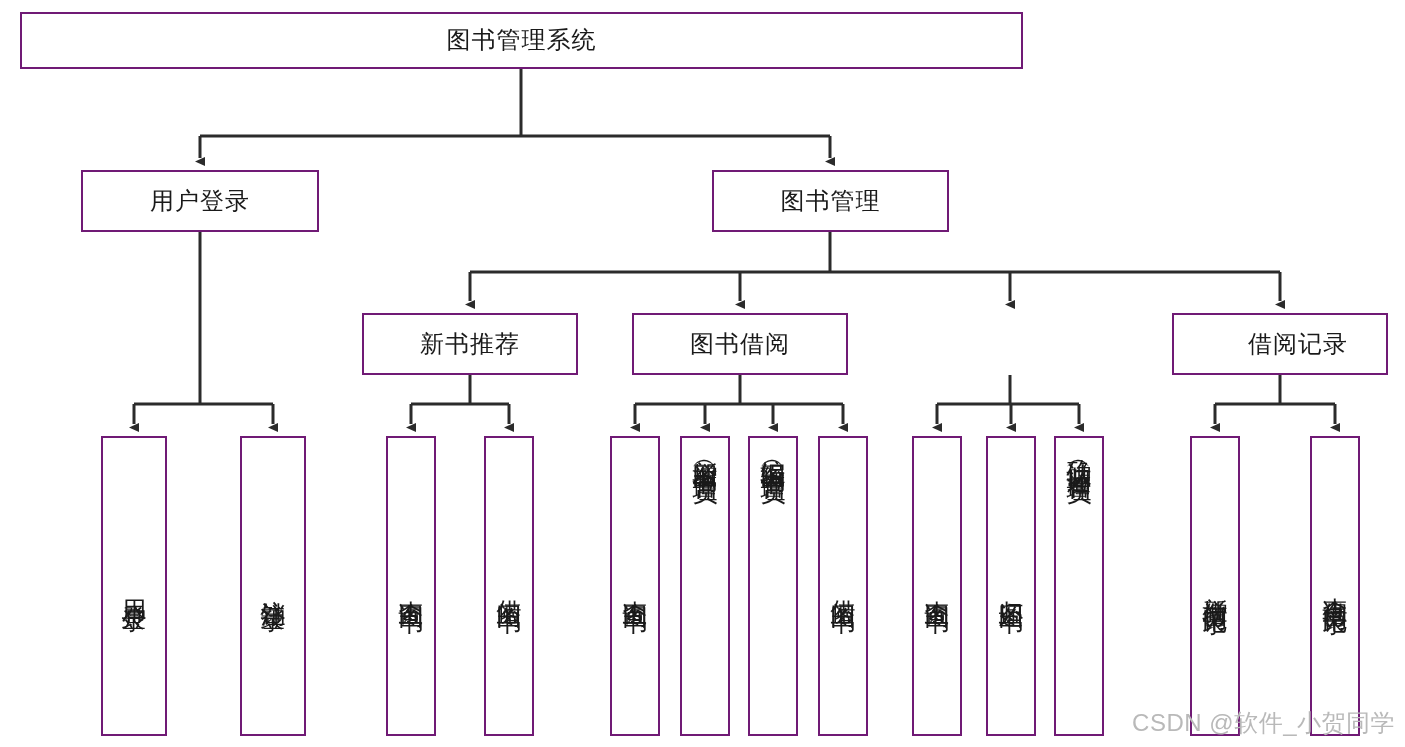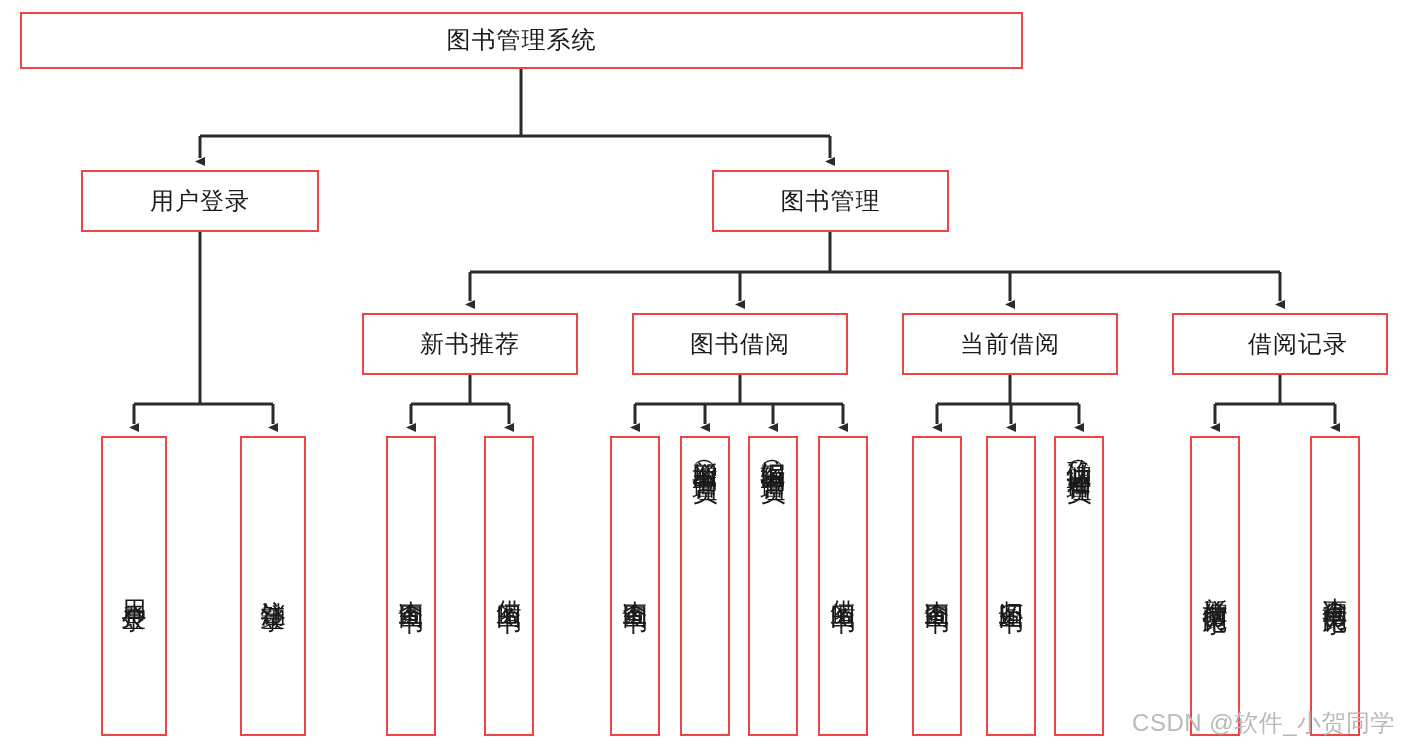--- a/index.html
+++ b/index.html
@@ -22,21 +22,21 @@
   svg.diagram-canvas {
     position: absolute;
     left: 0;
     top: 0;
     width: 1405px;
     height: 747px;
   }
   .node-box {
     position: absolute;
     box-sizing: border-box;
-    border: 2px solid #ef4444;
+    border: 2px solid #701a75;
     background: #ffffff;
     color: #1a1a1a;
     display: flex;
     align-items: center;
     justify-content: center;
     text-align: center;
   }
   .node-box .node-label {
     font-size: 24px;
     line-height: 1.1;
@@ -148,23 +148,20 @@
   <div class="node-box" id="node-l2-1" style="left: 712px; top: 170px; width: 237px; height: 62px;">
     <span class="node-label">图书管理</span>
   </div>
 
   <div class="node-box" id="node-l3-0" style="left: 362px; top: 313px; width: 216px; height: 62px;">
     <span class="node-label">新书推荐</span>
   </div>
   <div class="node-box" id="node-l3-1" style="left: 632px; top: 313px; width: 216px; height: 62px; text-align: right;">
     <span class="node-label">图书借阅</span>
   </div>
-  <div class="node-box" id="node-l3-2" style="left: 902px; top: 313px; width: 216px; height: 62px;">
-    <span class="node-label">当前借阅</span>
-  </div>
   <div class="node-box" id="node-l3-3" style="left: 1172px; top: 313px; width: 216px; height: 62px; padding-left: 36px;">
     <span class="node-label">借阅记录</span>
   </div>
 
   <div class="node-box vertical" id="node-leaf-0" style="left: 101px; top: 436px; width: 66px; height: 300px;">
     <span class="node-label">用户登录</span>
   </div>
   <div class="node-box vertical" id="node-leaf-1" style="left: 240px; top: 436px; width: 66px; height: 300px;">
     <span class="node-label">注销登录</span>
   </div>

